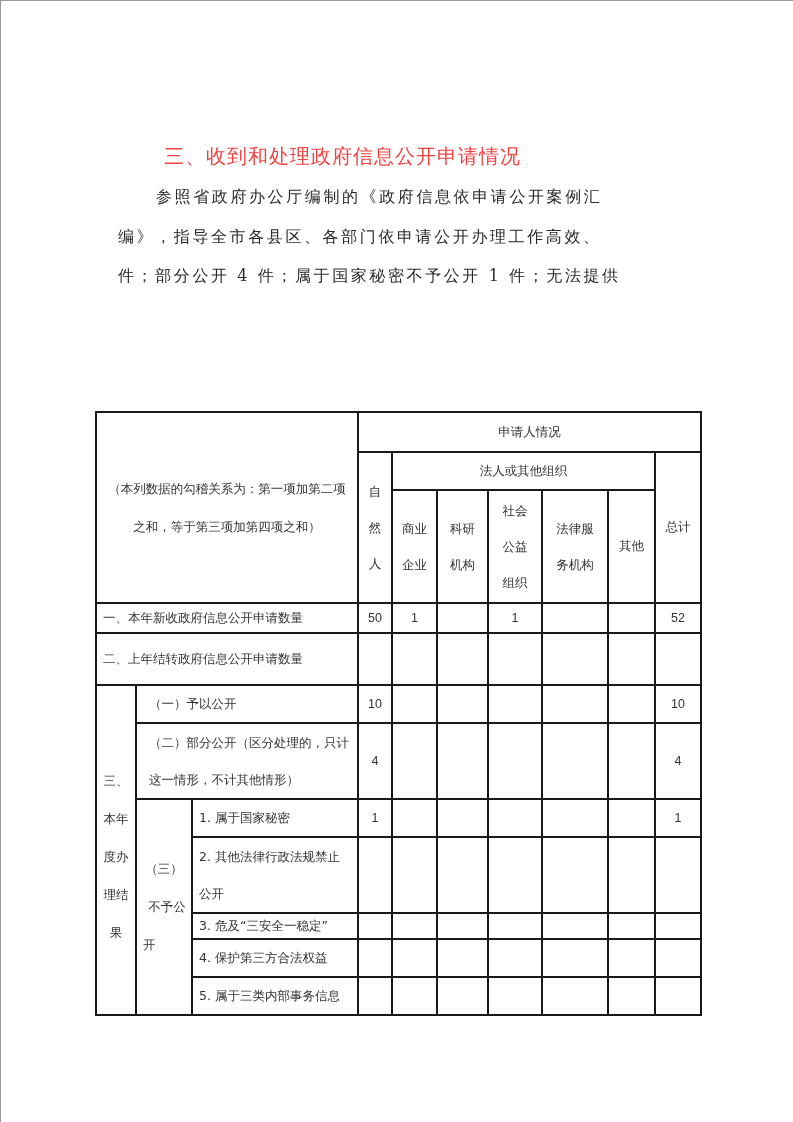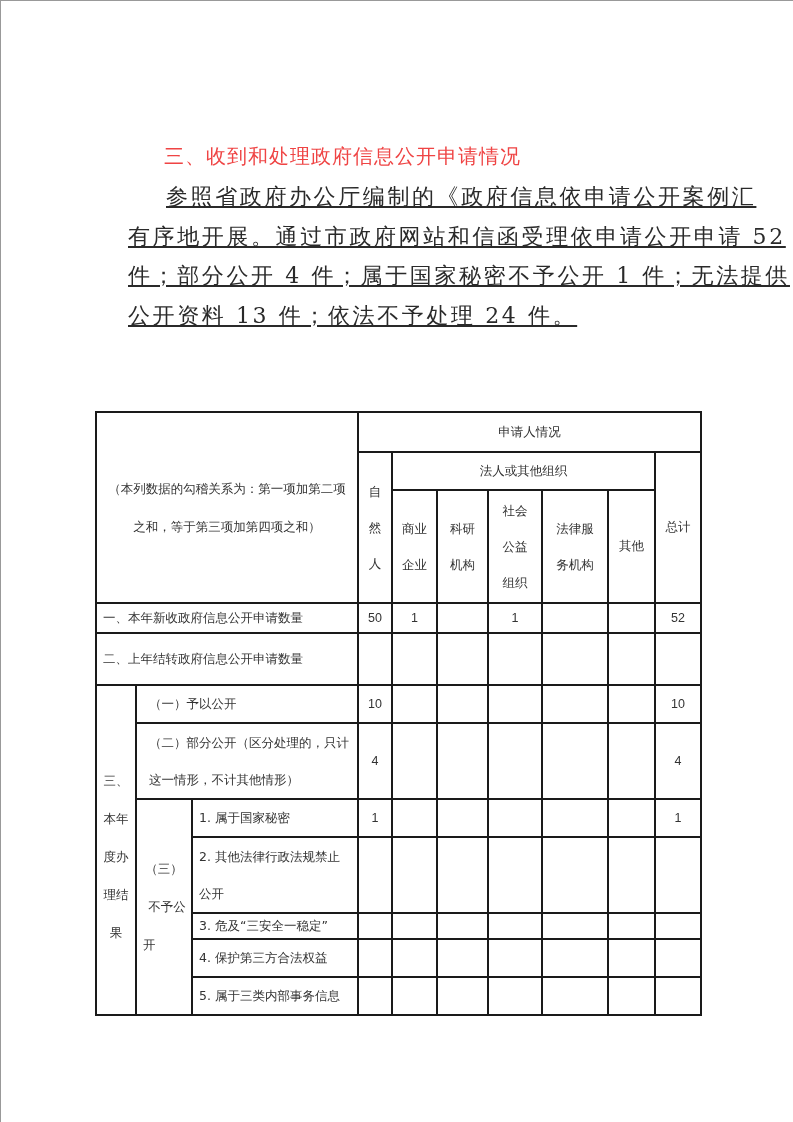--- a/index.html
+++ b/index.html
@@ -3,22 +3,22 @@
 <meta charset="utf-8">
 <style>
   html, body { margin: 0; padding: 0; background: #ffffff; }
   body { width: 793px; height: 1122px; position: relative; overflow: hidden;
          font-family: "DejaVu Serif", "Liberation Serif", serif; color: #222; }
   .page-edge-top { position: absolute; left: 0; top: 0; width: 793px; height: 1px; background: #999; }
   .page-edge-left { position: absolute; left: 0; top: 0; width: 1px; height: 1122px; background: #999; }
 
   .heading { position: absolute; left: 164px; top: 143px; font-size: 20px;
              font-family: "DejaVu Sans", "Liberation Sans", sans-serif; color: #ef4444; letter-spacing: 1px; }
-  .para { position: absolute; left: 128px; top: 177px; width: 580px; font-size: 22px;
-          line-height: 39.5px; color: #2a2a2a; letter-spacing: 2.6px; text-align: justify; text-decoration: underline; }
+  .para { position: absolute; left: 118px; top: 177px; width: 580px; font-size: 16px;
+          line-height: 39.5px; color: #2a2a2a; letter-spacing: 2.6px; text-align: justify; }
   .para span { display: block; white-space: nowrap; }
   .para .indent { padding-left: 38px; }
 
   table.report { position: absolute; left: 95px; top: 411px; border-collapse: collapse;
                  table-layout: fixed; font-family: "DejaVu Sans", "Liberation Sans", sans-serif; }
   table.report td { border: 2px solid #1a1a1a; font-size: 12.5px; color: #333; padding: 0; }
   .c { text-align: center; }
   .l { text-align: left; padding-left: 6px !important; }
   .num { font-family: "Liberation Sans", "DejaVu Sans", sans-serif; font-size: 13px; color: #222; }
   .vstack span { display: block; line-height: 36px; }
@@ -28,23 +28,22 @@
 </head>
 <body>
 
 <div class="page-edge-top"></div>
 <div class="page-edge-left"></div>
 
 <div class="heading">三、收到和处理政府信息公开申请情况</div>
 
 <div class="para">
   <span class="indent">参照省政府办公厅编制的《政府信息依申请公开案例汇</span>
-  <span>有序地开展。通过市政府网站和信函受理依申请公开申请 52</span>
+  <span>编》，指导全市各县区、各部门依申请公开办理工作高效、</span>
   <span>件；部分公开 4 件；属于国家秘密不予公开 1 件；无法提供</span>
-  <span>公开资料 13 件；依法不予处理 24 件。</span>
 </div>
 
 <table class="report">
   <colgroup>
     <col style="width:40px">
       <col style="width:56px">
       <col style="width:166px">
     <col style="width:34px">
       <col style="width:45px">
       <col style="width:51px">

